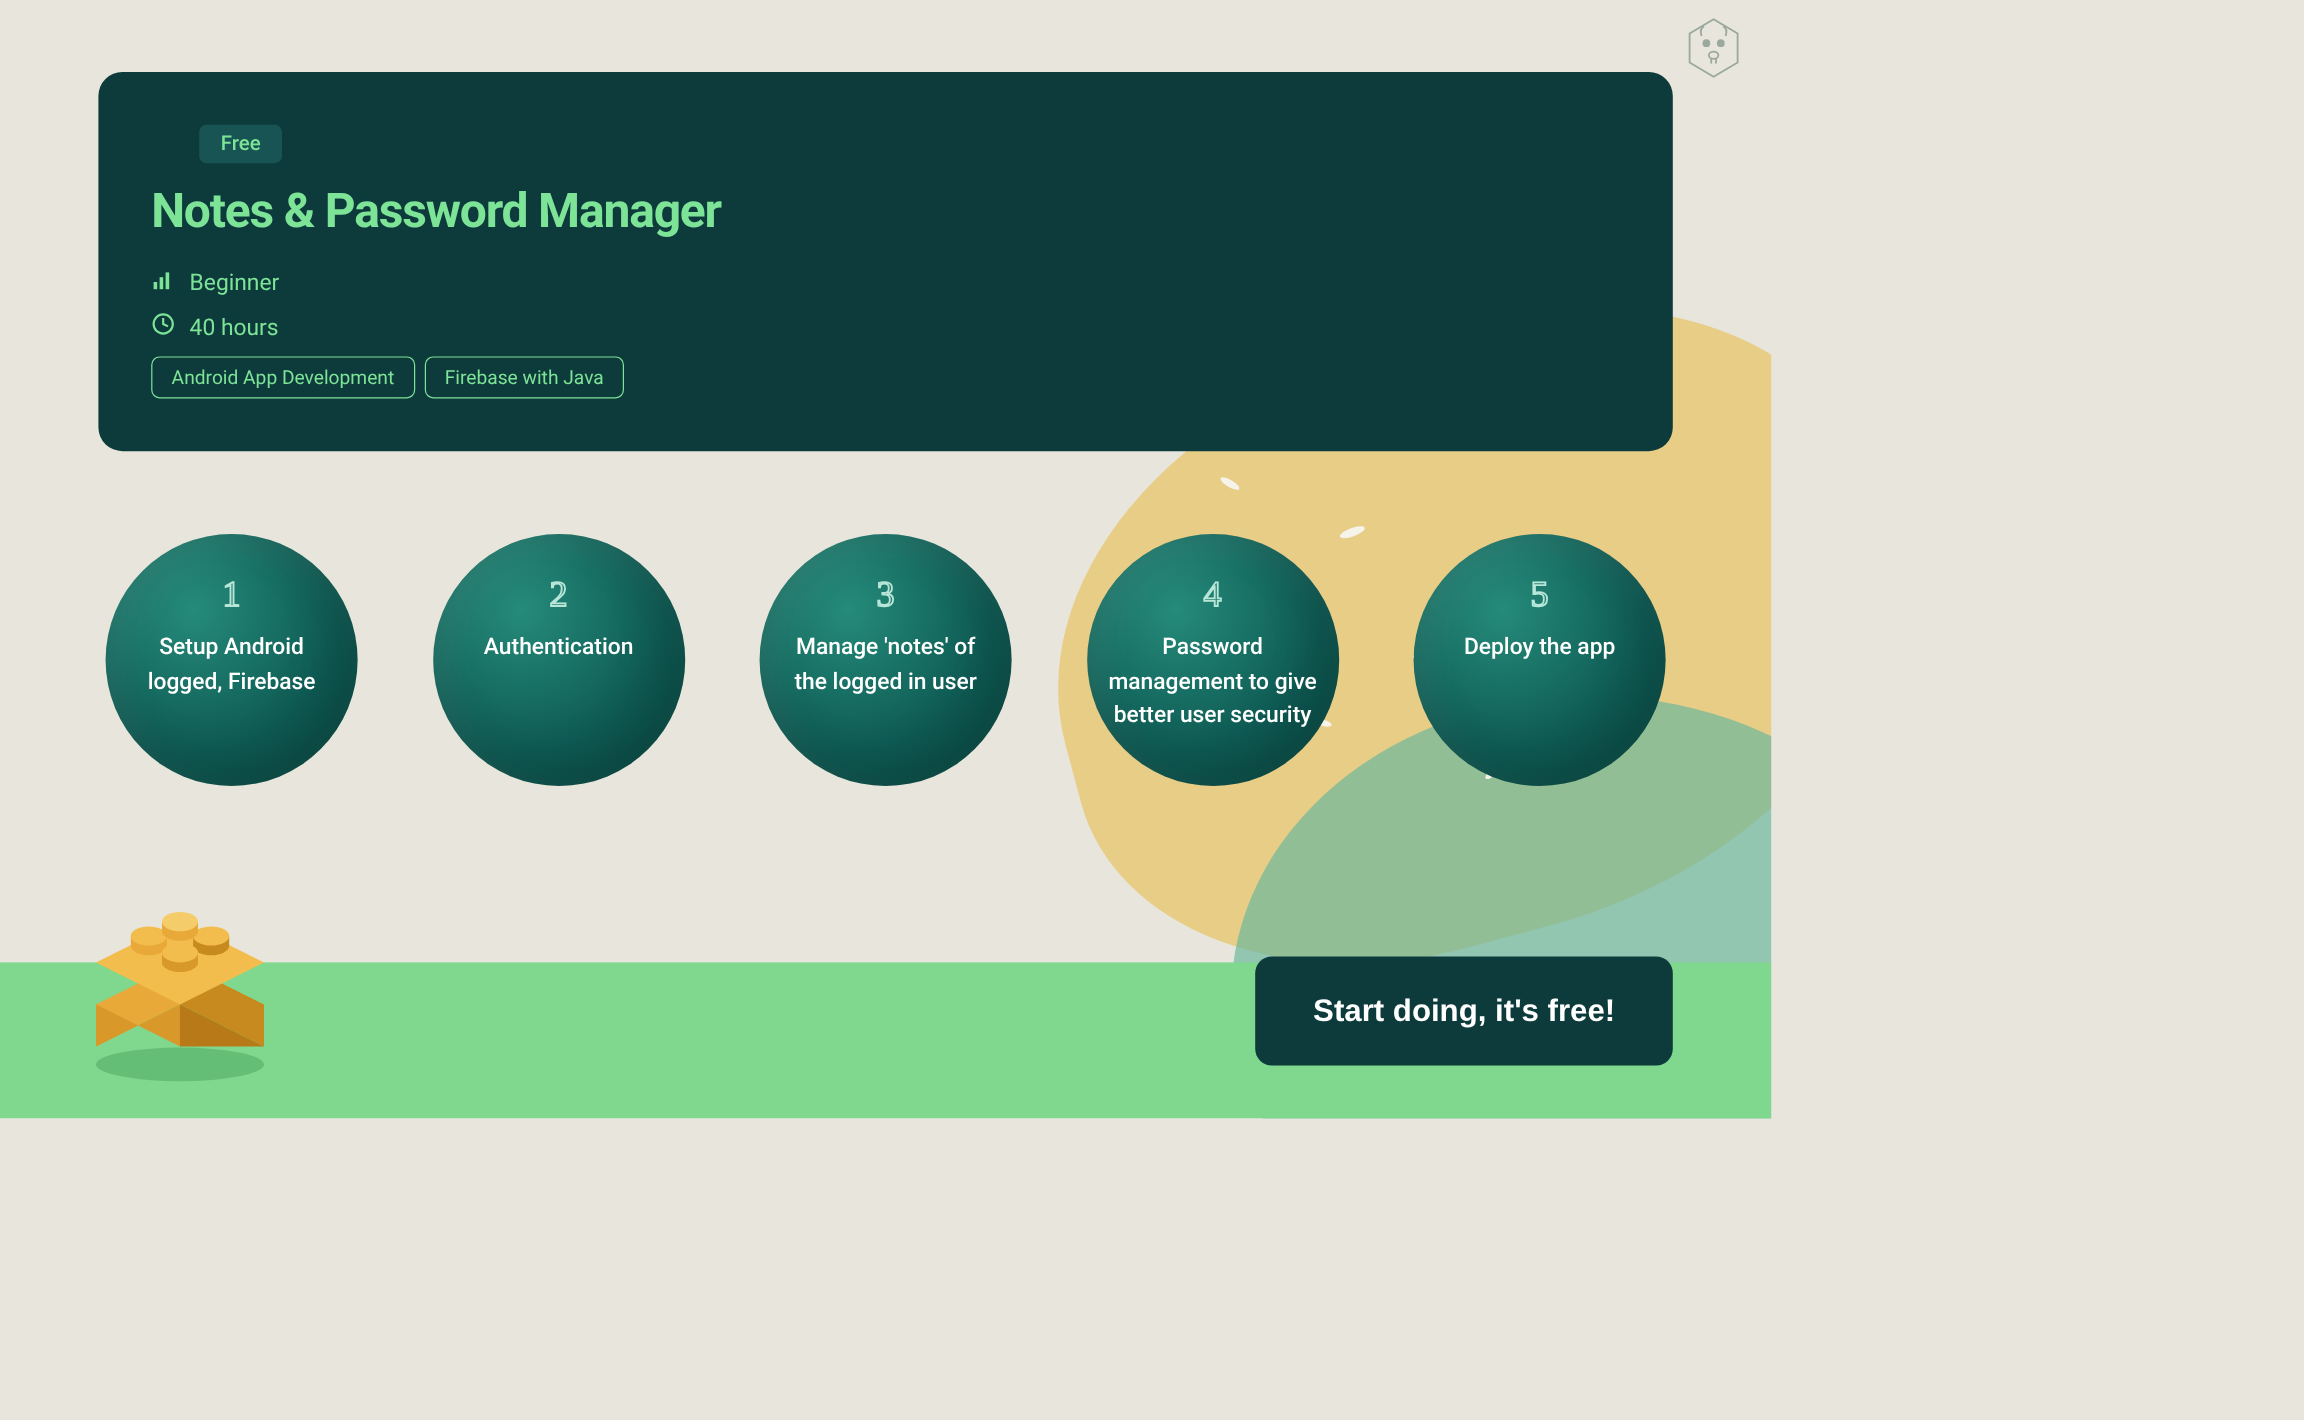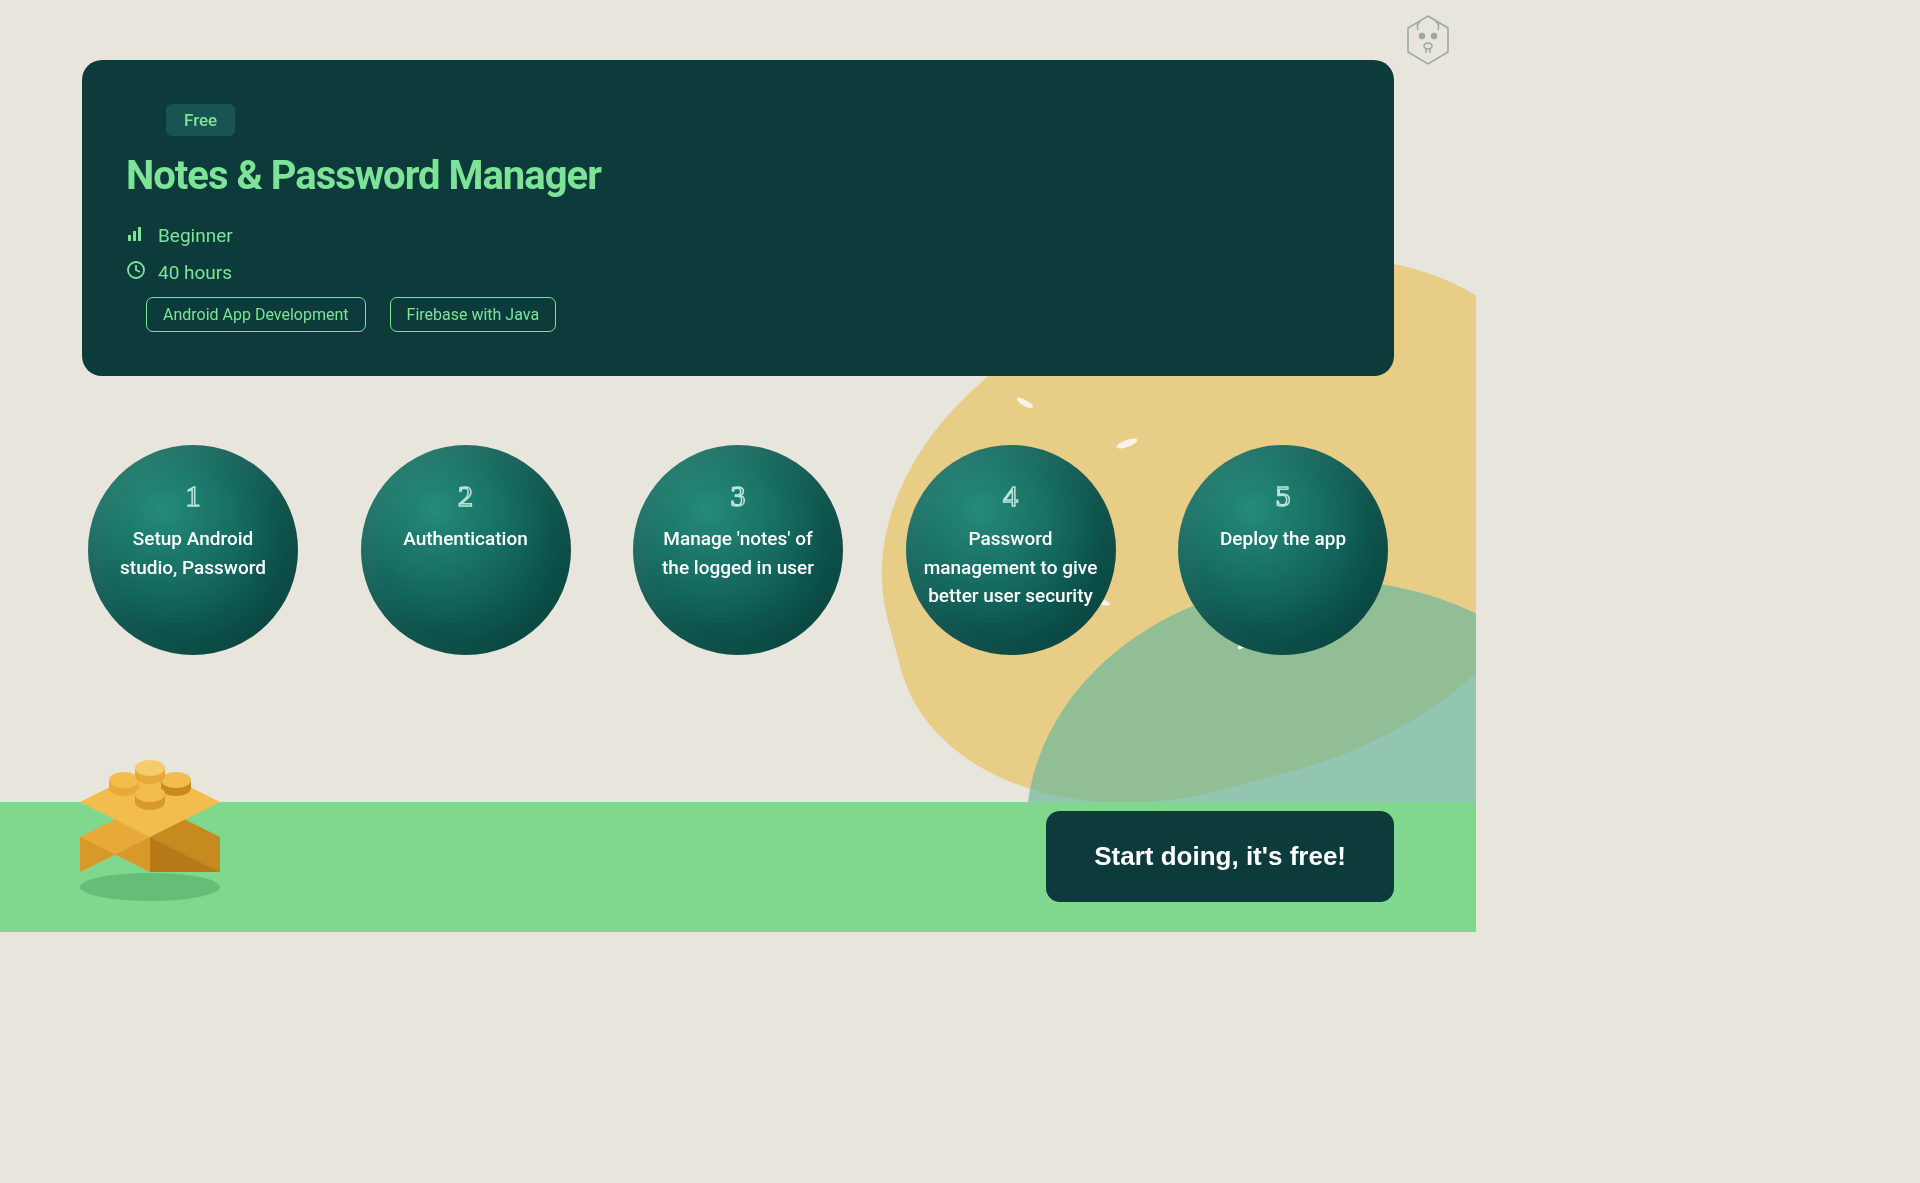--- a/index.html
+++ b/index.html
@@ -112,22 +112,21 @@
     
     .skills-label {
       font-size: 18px;
       color: #7de397;
       margin-top: 18px;
       margin-bottom: 12px;
     }
     
     .skills-row {
       display: flex;
-      gap: 24px;
-      margin-left: 20px;
+      gap: 8px;
     }
     
     .skill-tag {
       border: 1.5px solid #7de397;
       color: #7de397;
       padding: 7px 16px;
       border-radius: 7px;
       font-size: 16px;
     }
     
@@ -189,21 +188,21 @@
       position: absolute;
       bottom: 30px;
       left: 60px;
       width: 180px;
       height: 160px;
     }
     
     
     .cta-button {
       position: absolute;
-      bottom: 30px;
+      bottom: 44px;
       right: 82px;
       background: #0d3b3b;
       color: #fff;
       font-size: 26px;
       font-weight: 700;
       padding: 30px 48px;
       border-radius: 14px;
       border: none;
       cursor: pointer;
     }
@@ -264,21 +263,21 @@
   
   <div class="skills-row">
     <span class="skill-tag">Android App Development</span>
     <span class="skill-tag">Firebase with Java</span>
   </div>
 </div>
 
 <div class="steps">
   <div class="step-circle">
     <div class="step-number">1</div>
-    <div class="step-text">Setup Android studio, Password</div>
+    <div class="step-text">Setup Android logged, Firebase</div>
   </div>
   <div class="step-circle">
     <div class="step-number">2</div>
     <div class="step-text">Authentication</div>
   </div>
   <div class="step-circle">
     <div class="step-number">3</div>
     <div class="step-text">Manage 'notes' of the logged in user</div>
   </div>
   <div class="step-circle">

